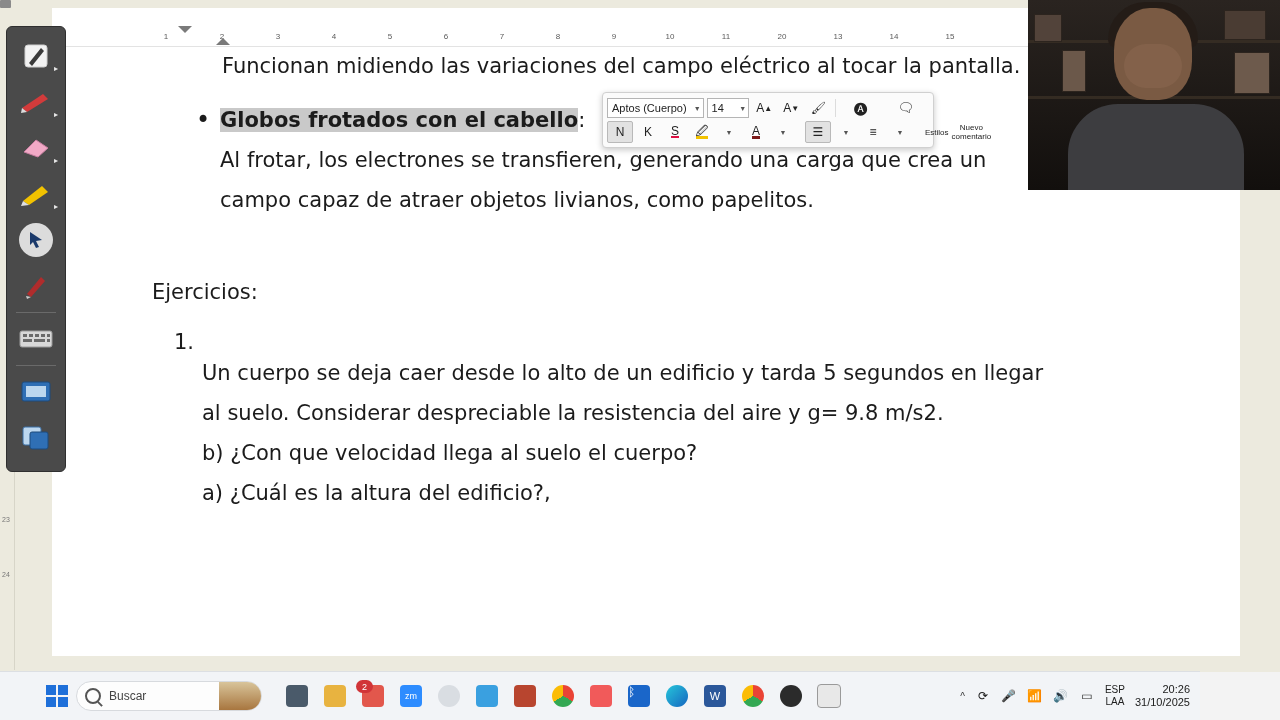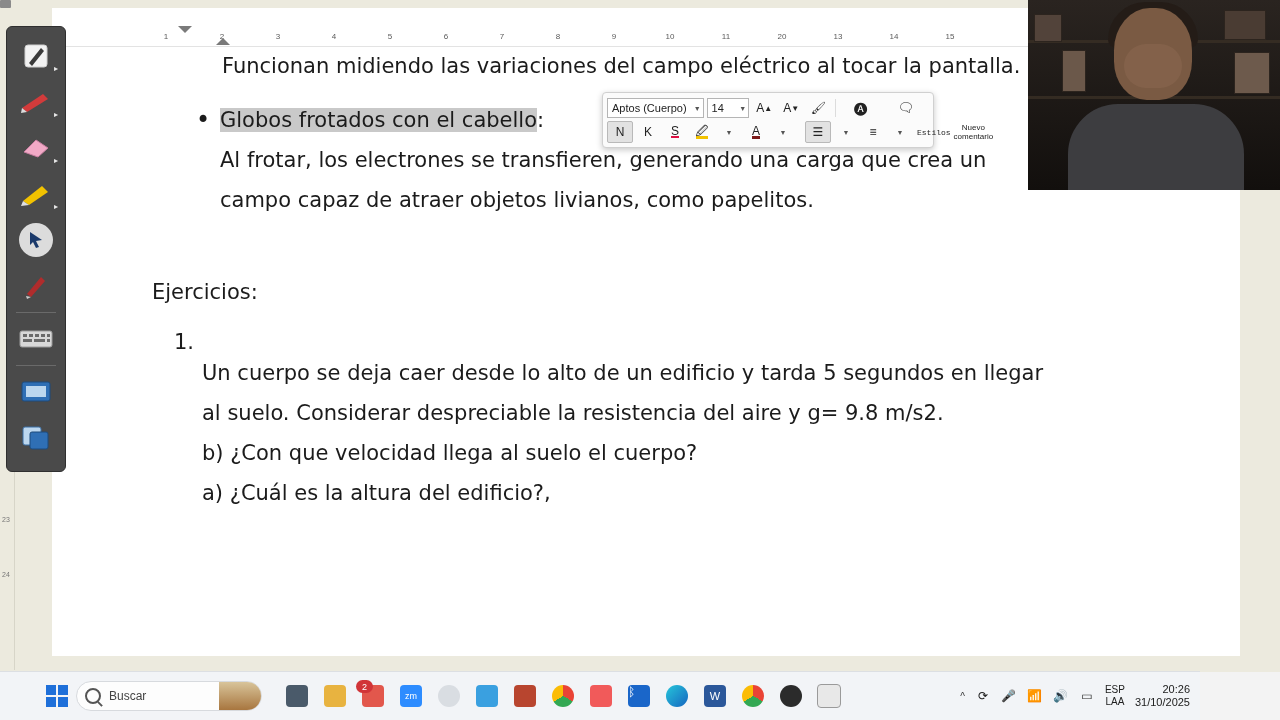--- a/index.html
+++ b/index.html
@@ -64,21 +64,21 @@
     font-size:21px;line-height:40px;
   }
   .para{margin:0;}
   .bullet-row{display:flex;align-items:flex-start;margin-top:14px;}
   .bullet-dot{
     width:34px;flex:0 0 34px;text-align:center;font-size:24px;line-height:40px;color:#1b1b1b;
     padding-left:36px;box-sizing:content-box;
   }
   .bullet-body{flex:1;}
   .hl-bold{
-    background:#c9c9c9;font-weight:normal;
+    background:#c9c9c9;font-weight:bold;
   }
   .section-gap{height:52px;}
   .ejercicios{margin-left:2px;}
   .num-row{display:flex;align-items:flex-start;margin-top:10px;}
   .num-idx{width:44px;flex:0 0 44px;text-align:right;padding-right:8px;}
   .num-body{flex:1;margin-top:31px;}
   
   #mini-toolbar{
     position:absolute;left:602px;top:92px;width:332px;height:56px;
     background:#fbfbfb;border:1px solid #d0d0d0;border-radius:4px;
@@ -308,21 +308,21 @@
         </div>
       <div class="mt-sep"></div>
       <div class="mt-btn active">☰</div>
       <div class="mt-btn">
           <span class="caret">▼</span>
         </div>
       <div class="mt-btn">≡</div>
       <div class="mt-btn">
           <span class="caret">▼</span>
         </div>
-      <div class="mt-stack" style="margin-left:2px;font-family:Liberation Mono, monospace;">Estilos</div>
+      <div class="mt-stack" style="margin-left:10px;">Estilos</div>
       <div class="mt-stack wide">
         <span>Nuevo</span>
         <span>comentario</span>
       </div>
     </div>
   </div>
 
   <div id="pen-toolbar">
     <div class="pen-item">
       <svg width="30" height="30" viewBox="0 0 30 30">

